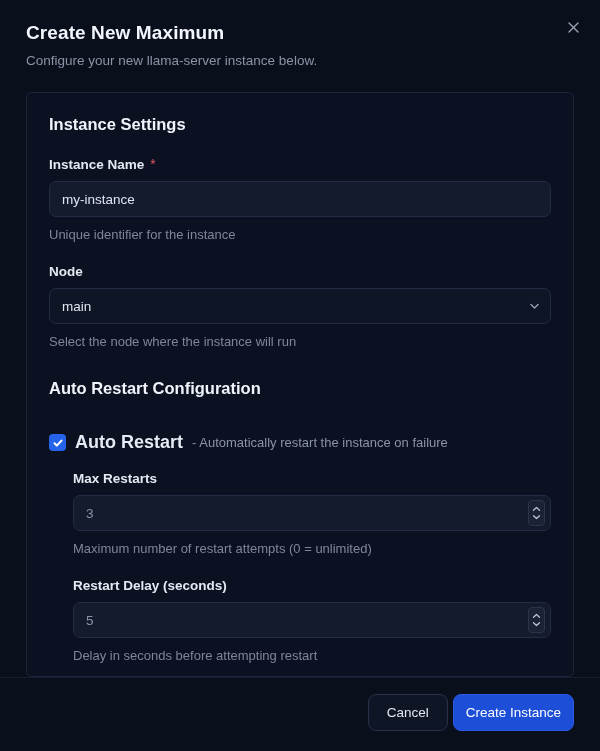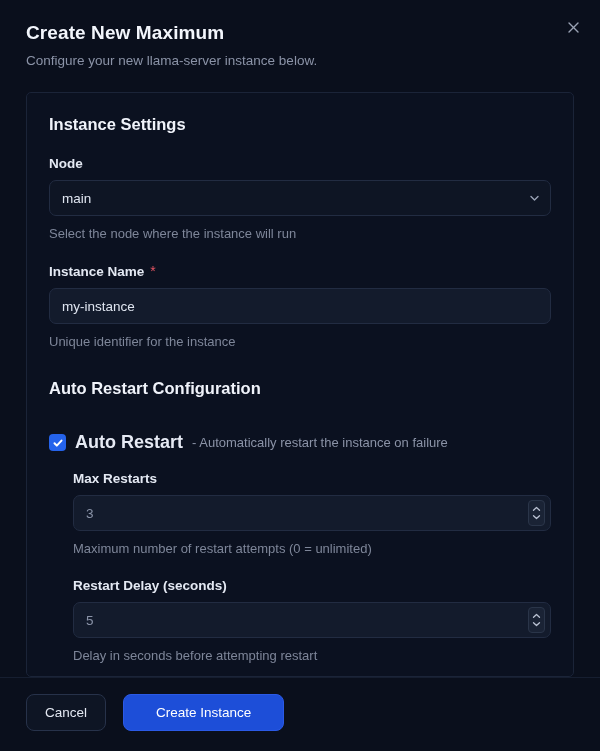--- a/index.html
+++ b/index.html
@@ -180,43 +180,43 @@
   }
   .spinner svg { display: block; }
 
   .fade-last { color: #7e8699; }
 
   .dialog-footer {
     flex: 0 0 auto;
     border-top: 1px solid #161e30;
     padding: 16px 26px 20px 26px;
     display: flex;
-    justify-content: flex-start;
-    gap: 17px;
+    justify-content: flex-end;
+    gap: 5px;
     background: #0a0f1c;
   }
   .btn {
     height: 37px;
     border-radius: 8px;
     font-size: 13.5px;
     font-family: "Liberation Sans", sans-serif;
     cursor: pointer;
     padding: 0 18px;
   }
   .btn-secondary {
     background: #0e1524;
     border: 1px solid #27324a;
     color: #e3e8f2;
   }
   .btn-primary {
     background: #1d4ed8;
     border: 1px solid #2b5ae6;
     color: #ffffff;
     font-weight: normal;
-    padding: 0 32px;
+    padding: 0 12px;
   }
 </style>
 </head>
 <body>
 
 <div class="dialog">
 
   <div class="dialog-header">
     <h1 class="dialog-title">Create New Maximum</h1>
     <p class="dialog-subtitle">Configure your new llama-server instance below.</p>
@@ -228,45 +228,45 @@
         <line x1="3" y1="3" x2="12" y2="12"></line>
         <line x1="12" y1="3" x2="3" y2="12"></line>
       </svg>
     </span>
   </button>
 
   <div class="dialog-body">
     <div class="card">
 
       <div class="section-title">Instance Settings</div>
+
+      <div class="field">
+        <div class="field-label">
+          <span>Instance Name</span>
+          <span class="req">*</span>
+        </div>
+        <input class="text-input" type="text" value="my-instance" style="">
+        <p class="help-text">Unique identifier for the instance</p>
+      </div>
 
       <div class="field">
         <div class="field-label">
           <span>Node</span>
         </div>
         <div class="select-wrap">
           <select class="select-input">
             <option>main</option>
           </select>
           <span class="select-chevron">
             <svg width="13" height="13" viewBox="0 0 13 13" fill="none" stroke="currentColor" stroke-width="1.4" stroke-linecap="round" stroke-linejoin="round">
               <polyline points="3,5 6.5,8.5 10,5"></polyline>
             </svg>
           </span>
         </div>
         <p class="help-text">Select the node where the instance will run</p>
-      </div>
-
-      <div class="field">
-        <div class="field-label">
-          <span>Instance Name</span>
-          <span class="req">*</span>
-        </div>
-        <input class="text-input" type="text" value="my-instance" style="">
-        <p class="help-text">Unique identifier for the instance</p>
       </div>
 
       <div class="section-title second">Auto Restart Configuration</div>
 
       <div class="checkbox-row">
         <span class="checkbox">
           <span>
             <svg width="12" height="12" viewBox="0 0 12 12" fill="none" stroke="#ffffff" stroke-width="2" stroke-linecap="round" stroke-linejoin="round">
               <polyline points="2.5,6.3 4.8,8.6 9.5,3.6"></polyline>
             </svg>

